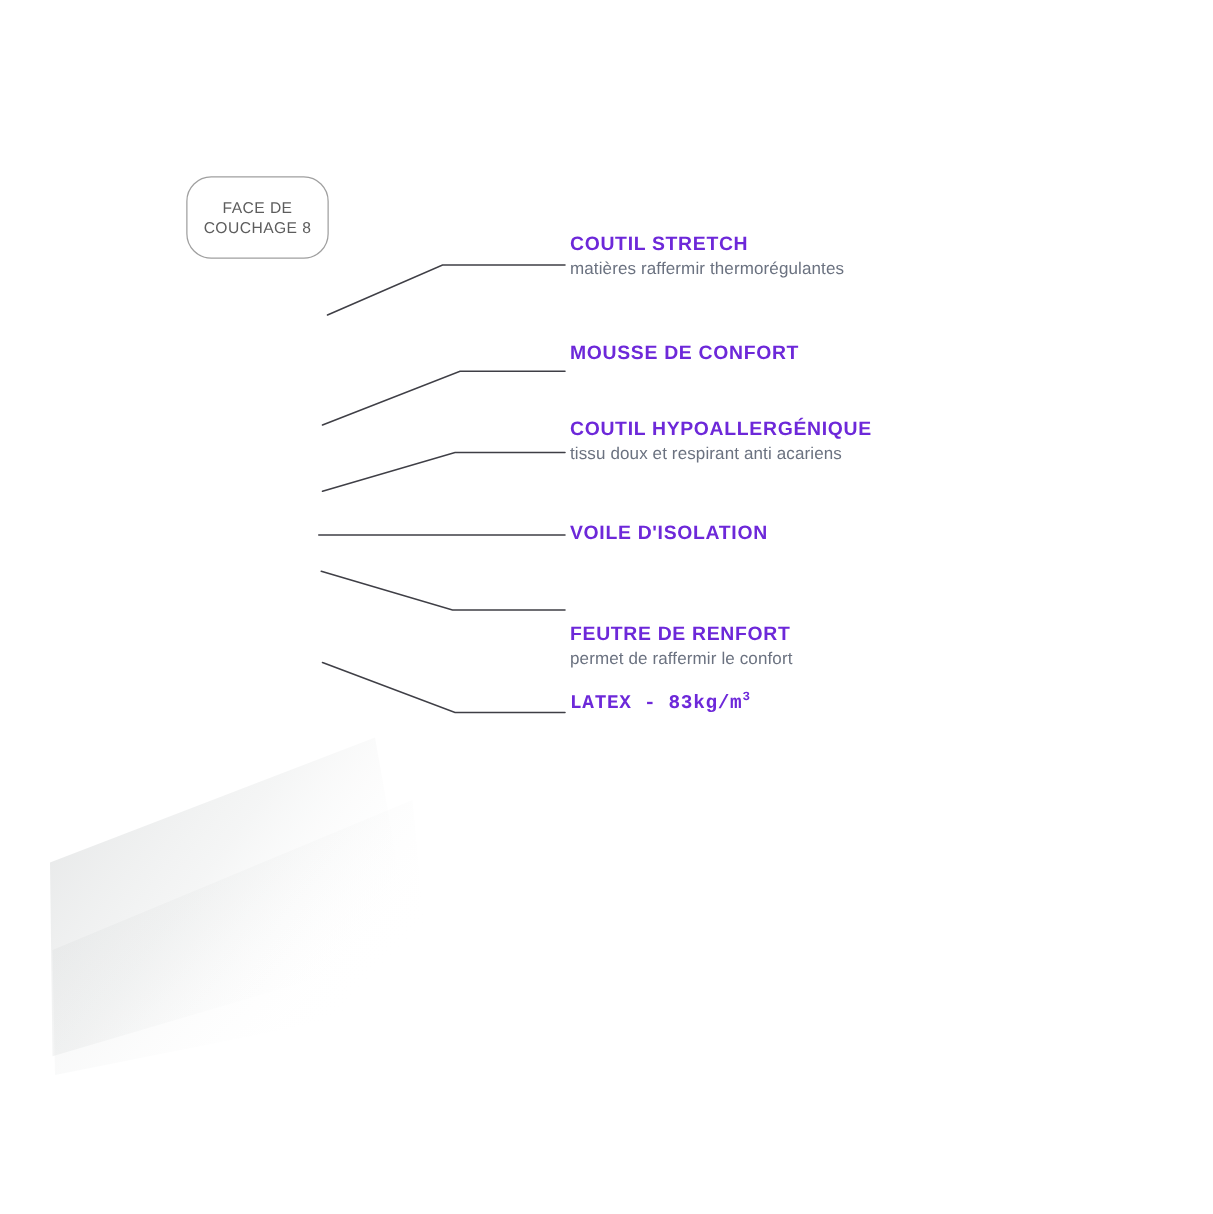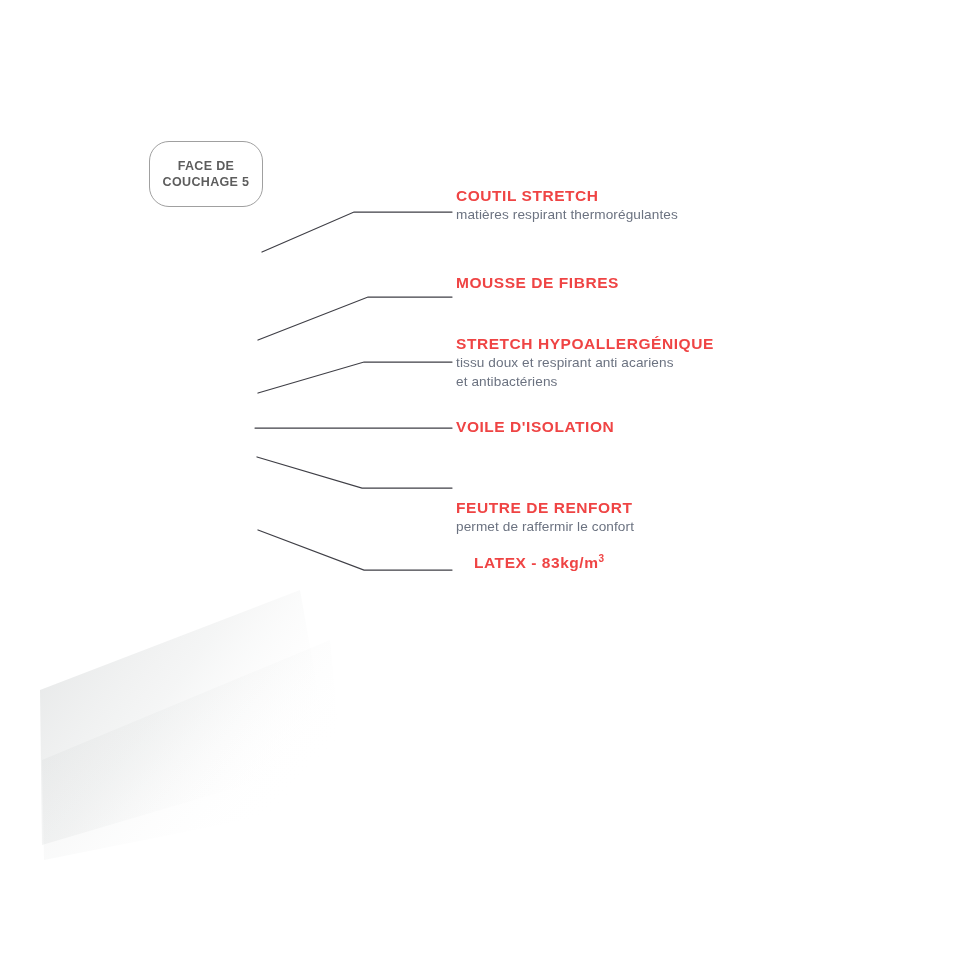--- a/index.html
+++ b/index.html
@@ -36,36 +36,36 @@
     background: #ffffff;
     display: flex;
     flex-direction: column;
     align-items: center;
     justify-content: center;
     box-sizing: border-box;
     z-index: 40;
   }
   .badge-line {
     font-size: 12.5px;
-    font-weight: bold;
+    font-weight: normal;
     color: #5d5d5d;
     letter-spacing: 0.35px;
     line-height: 16px;
     white-space: nowrap;
   }
 
   
   .label-block {
     position: absolute;
     z-index: 30;
   }
   .label-title {
     font-size: 15.5px;
     font-weight: bold;
-    color: #ef4444;
+    color: #6d28d9;
     letter-spacing: 0.55px;
     line-height: 19px;
     white-space: nowrap;
   }
   .label-title sup {
     font-size: 10px;
     vertical-align: super;
     letter-spacing: 0;
   }
   .label-sub {
@@ -299,46 +299,45 @@
       <path d="M258 340 L368 297 L452 297"></path>
       <path d="M258 393 L364 362 L452 362"></path>
       <path d="M255 428 L452 428"></path>
       <path d="M257 457 L362 488 L452 488"></path>
       <path d="M258 530 L364 570 L452 570"></path>
     </g>
   </svg>
 
   <div class="badge">
     <div class="badge-line">FACE DE</div>
-    <div class="badge-line">COUCHAGE 5</div>
+    <div class="badge-line">COUCHAGE 8</div>
   </div>
 
   <div class="label-block" style="left:456px; top:186px;">
     <div class="label-title">COUTIL STRETCH</div>
-    <div class="label-sub">matières respirant thermorégulantes</div>
+    <div class="label-sub">matières raffermir thermorégulantes</div>
   </div>
 
   <div class="label-block" style="left:456px; top:273px;">
-    <div class="label-title">MOUSSE DE FIBRES</div>
+    <div class="label-title">MOUSSE DE CONFORT</div>
   </div>
 
   <div class="label-block" style="left:456px; top:334px;">
-    <div class="label-title">STRETCH HYPOALLERGÉNIQUE</div>
+    <div class="label-title">COUTIL HYPOALLERGÉNIQUE</div>
     <div class="label-sub">tissu doux et respirant anti acariens</div>
-    <div class="label-sub">et antibactériens</div>
   </div>
 
   <div class="label-block" style="left:456px; top:417px;">
     <div class="label-title">VOILE D'ISOLATION</div>
   </div>
 
   <div class="label-block" style="left:456px; top:498px;">
     <div class="label-title">FEUTRE DE RENFORT</div>
     <div class="label-sub">permet de raffermir le confort</div>
   </div>
 
-  <div class="label-block" style="left:474px; top:549px;">
+  <div class="label-block" style="left:456px; top:549px;font-family:Liberation Mono, monospace;">
     <div class="label-title">
       <span>LATEX - 83kg/m</span><sup>3</sup>
     </div>
   </div>
 
 </div>
 
 </body></html>

